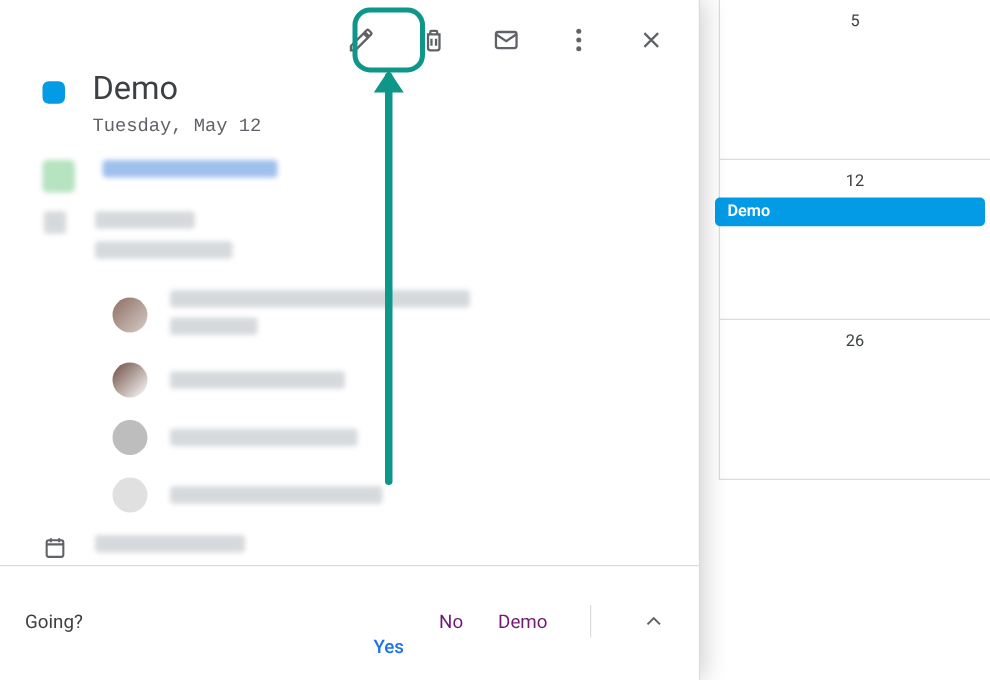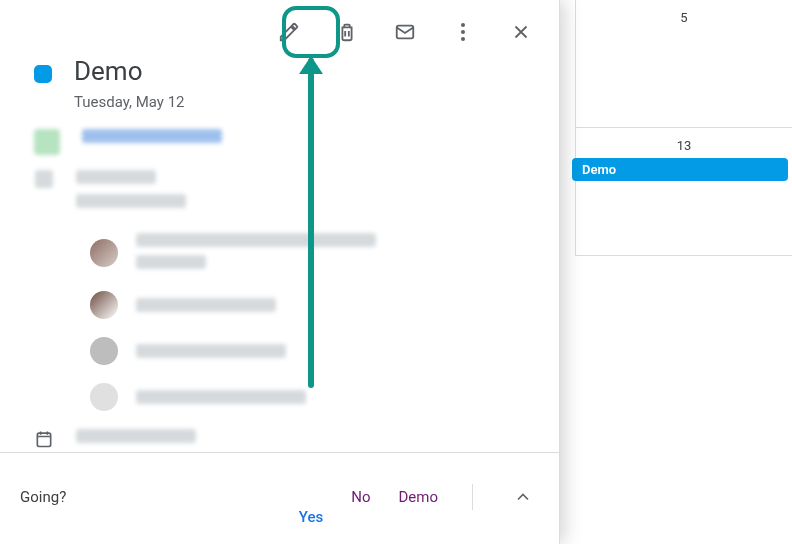--- a/index.html
+++ b/index.html
@@ -103,20 +103,21 @@
   .title {
     font-size: 26px;
     font-weight: 400;
     color: #3c4043;
     line-height: 1.2;
   }
   .date-line {
     font-size: 15px;
     color: #5f6368;
     margin-top: 6px;
+    font-family: Liberation Mono, monospace;
   }
 
   .detail-list {
     padding: 18px 20px 0 34px;
   }
   .row {
     display: flex;
     align-items: flex-start;
     gap: 22px;
     margin-bottom: 14px;
@@ -224,22 +225,25 @@
 
 </style>
 </head>
 <body>
 
 <div class="cal">
   <div class="cal-cell">
     <span>5</span>
   </div>
   <div class="cal-cell">
-    <span>13</span>
+    <span>12</span>
     <div class="cal-event">Demo</div>
+  </div>
+  <div class="cal-cell">
+    <span>26</span>
   </div>
 </div>
 
 <div class="popover">
 
   <div class="toolbar">
     <div class="icon-btn">
       <svg viewBox="0 0 24 24" fill="none" stroke="currentColor" stroke-width="2">
           <path d="M3 17.25V21h3.75L17.81 9.94l-3.75-3.75L3 17.25zM20.71 7.04a1 1 0 0 0 0-1.41l-2.34-2.34a1 1 0 0 0-1.41 0l-1.83 1.83 3.75 3.75 1.83-1.83z"></path>
         </svg>

